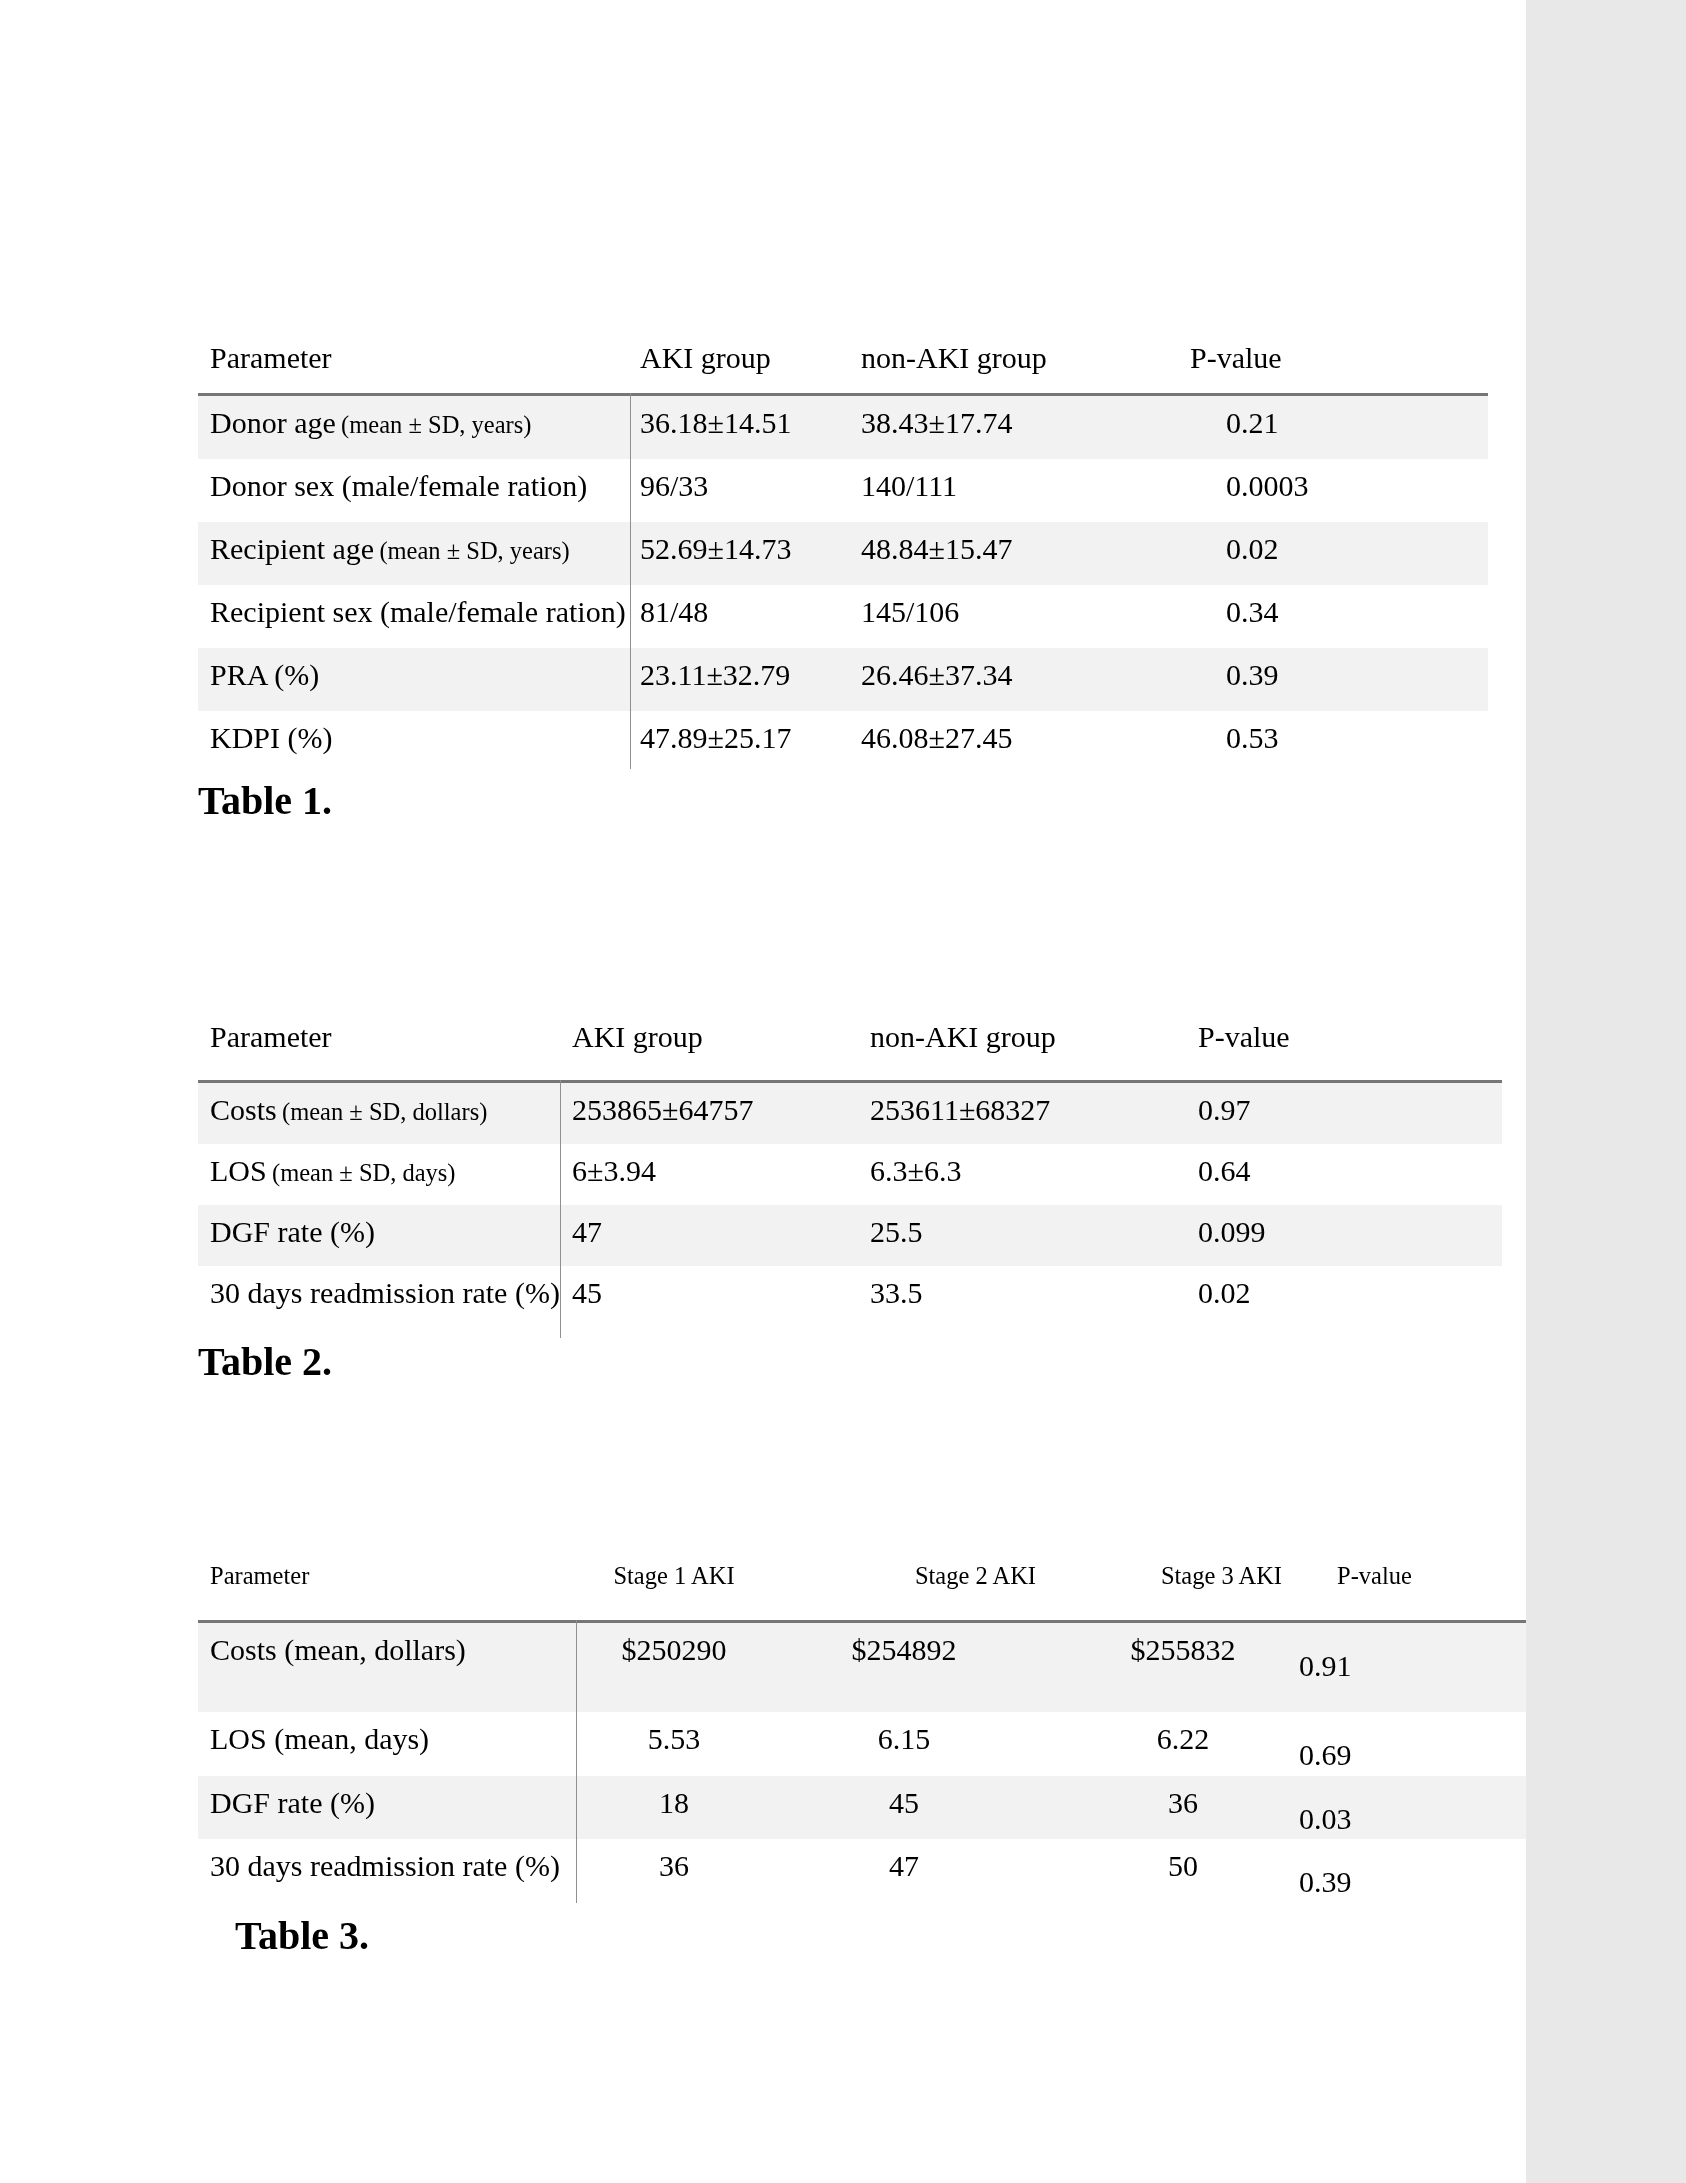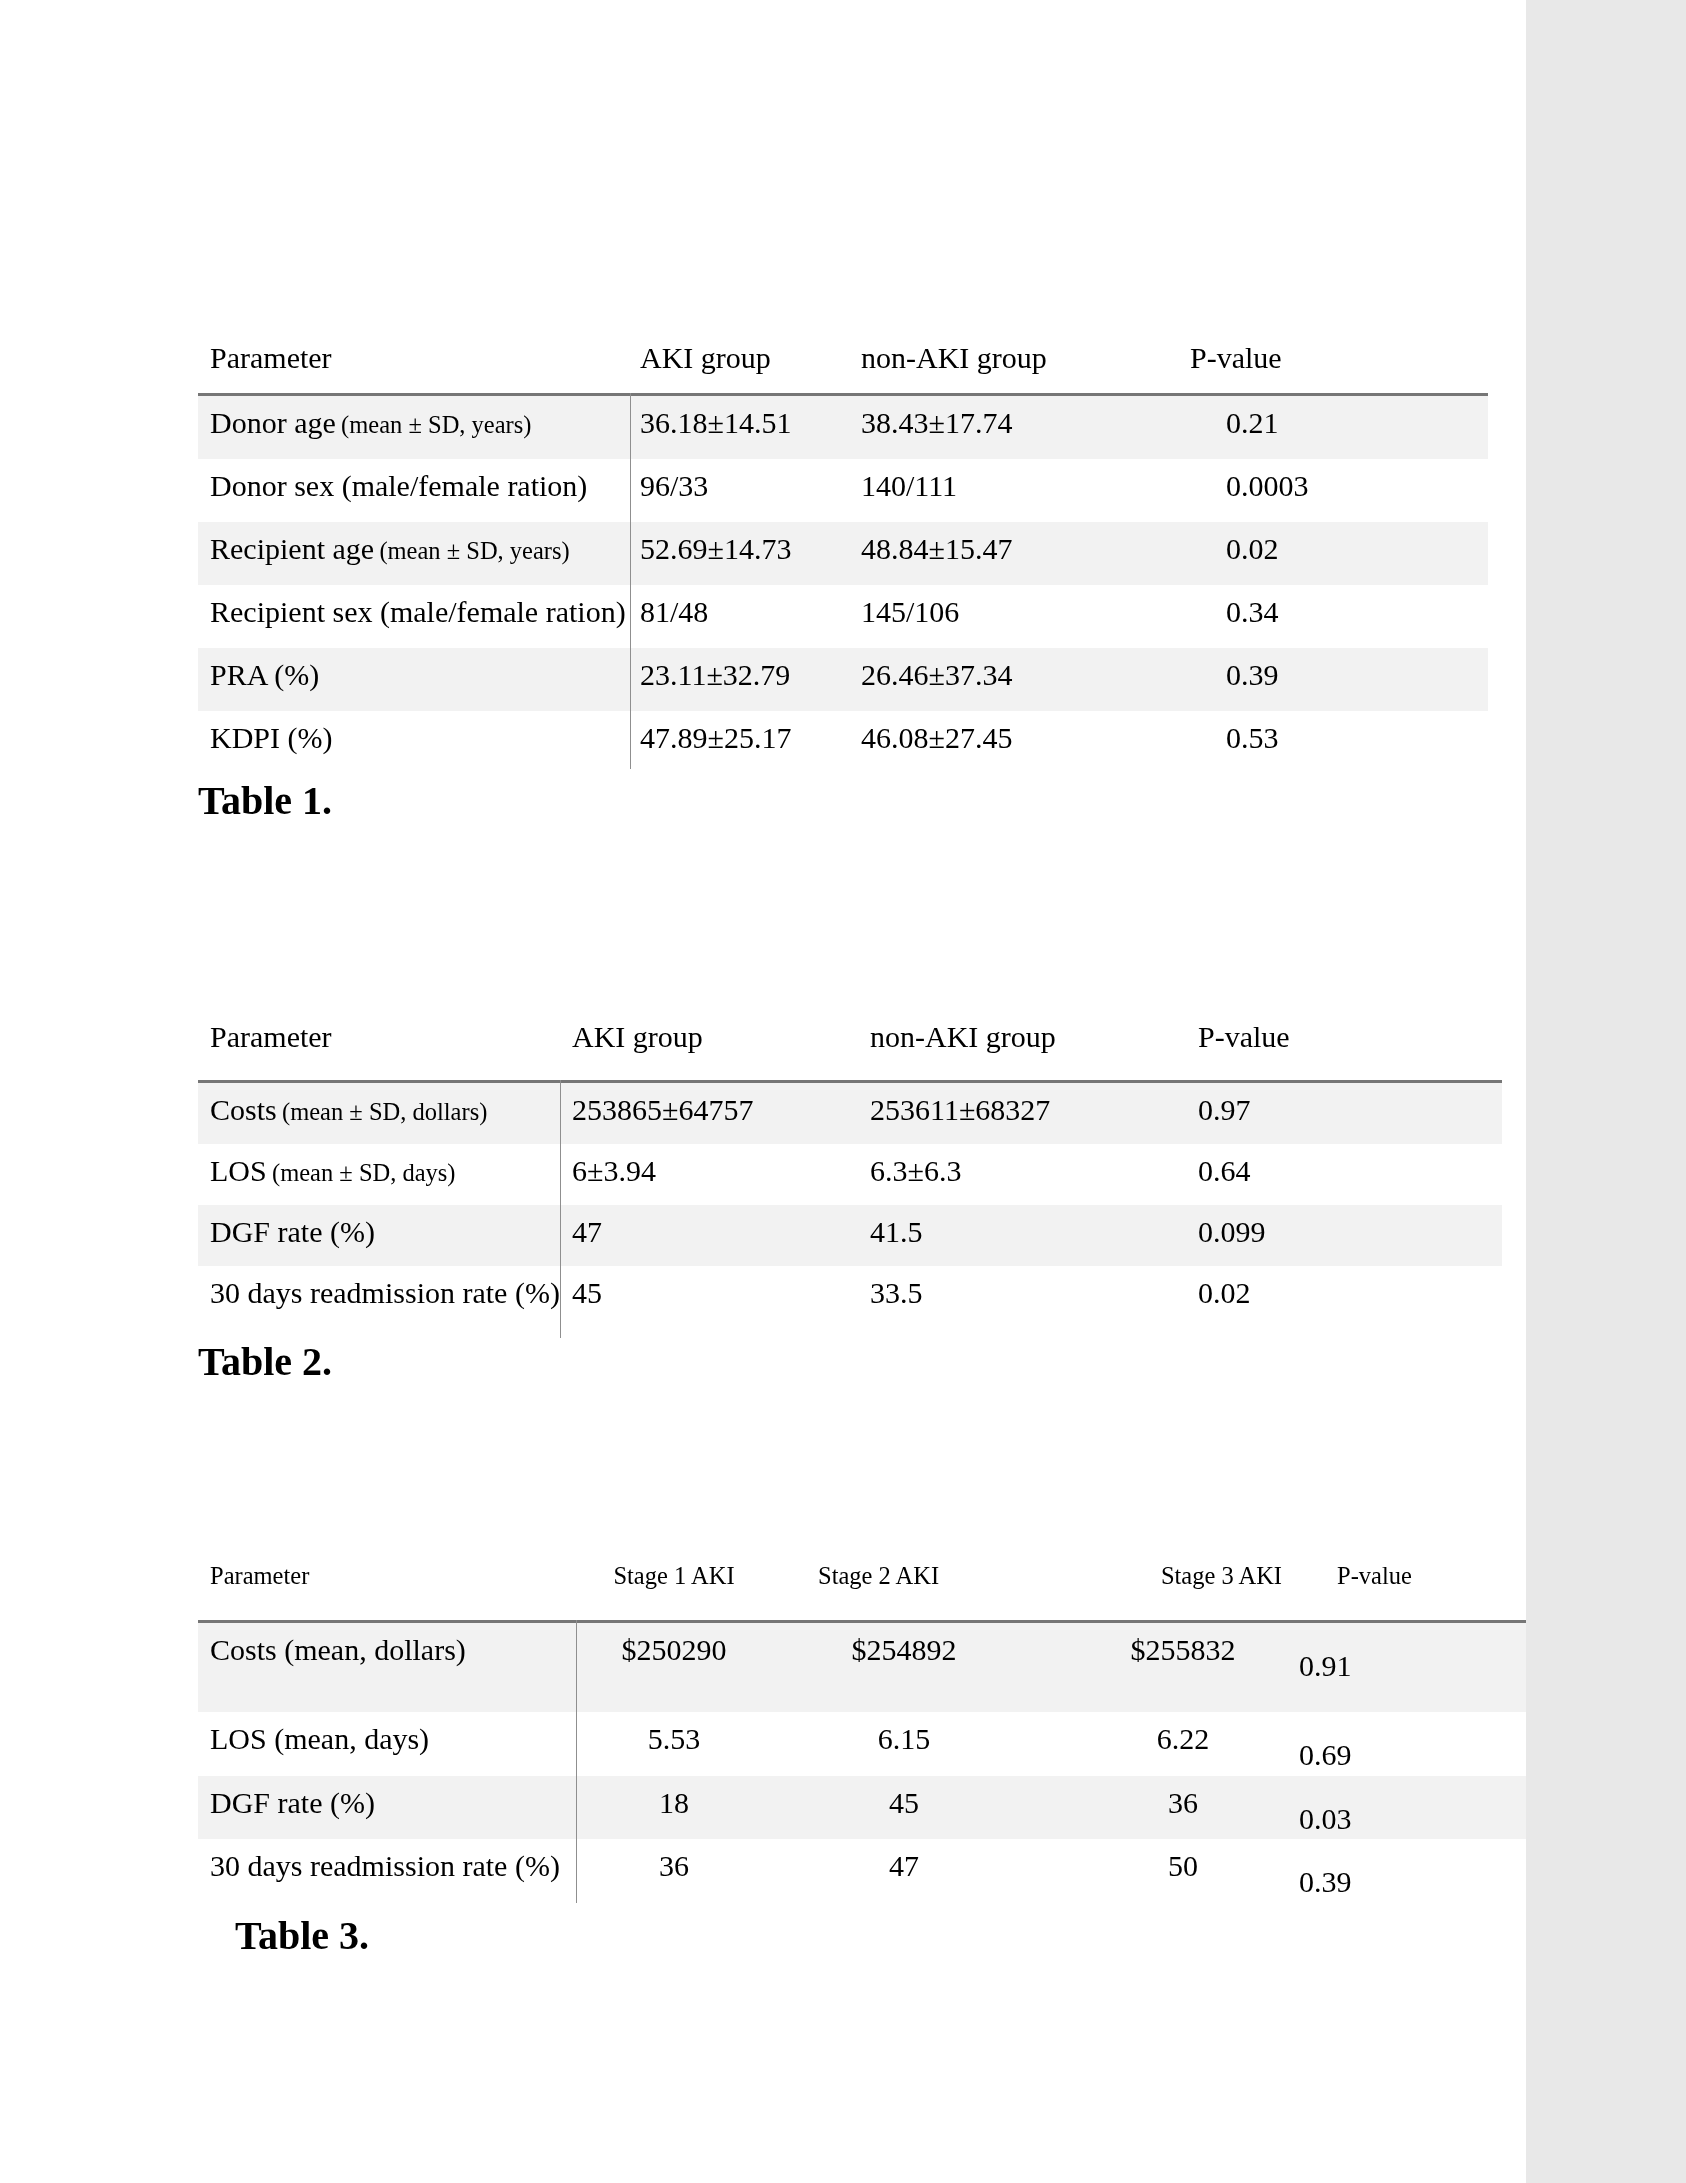--- a/index.html
+++ b/index.html
@@ -100,37 +100,37 @@
     </div>
     <div class="row h92">
       <span class="cell c1"><span>LOS</span><span class="small">(mean ± SD, days)</span></span>
       <span class="cell c2">6±3.94</span>
       <span class="cell c3">6.3±6.3</span>
       <span class="cell c4">0.64</span>
     </div>
     <div class="row h92 shade">
       <span class="cell c1"><span>DGF rate (%)</span><span class="small"></span></span>
       <span class="cell c2">47</span>
-      <span class="cell c3">41.5</span>
+      <span class="cell c3">25.5</span>
       <span class="cell c4">0.099</span>
     </div>
     <div class="row h92">
       <span class="cell c1"><span>30 days readmission rate (%)</span><span class="small"></span></span>
       <span class="cell c2">45</span>
       <span class="cell c3">33.5</span>
       <span class="cell c4">0.02</span>
     </div>
   </div>
   <div class="vline" style="left:560px;top:1080px;height:258px;"></div>
   <div class="caption" style="top:1341px;">Table 2.</div>
 
   <div class="t-header t3 t3h" style="top:1561px;width:1390px;">
     <span style="left:12px">Parameter</span>
     <span style="left:377px;width:198px;text-align:center;">Stage 1 AKI</span>
-    <span style="left:620px;width:198px;text-align:left;">Stage 2 AKI</span>
+    <span style="left:640px;width:198px;text-align:right;">Stage 2 AKI</span>
     <span style="left:886px;width:198px;text-align:right;">Stage 3 AKI</span>
     <span style="left:1139px">P-value</span>
   </div>
 
   <div class="t-body t3" style="top:1620px;width:1390px;">
     <div class="row h134 shade">
       <span class="cell c1">Costs (mean, dollars)</span>
       <span class="cell cc2">$250290</span>
       <span class="cell cc3">$254892</span>
       <span class="cell cc4">$255832</span>

